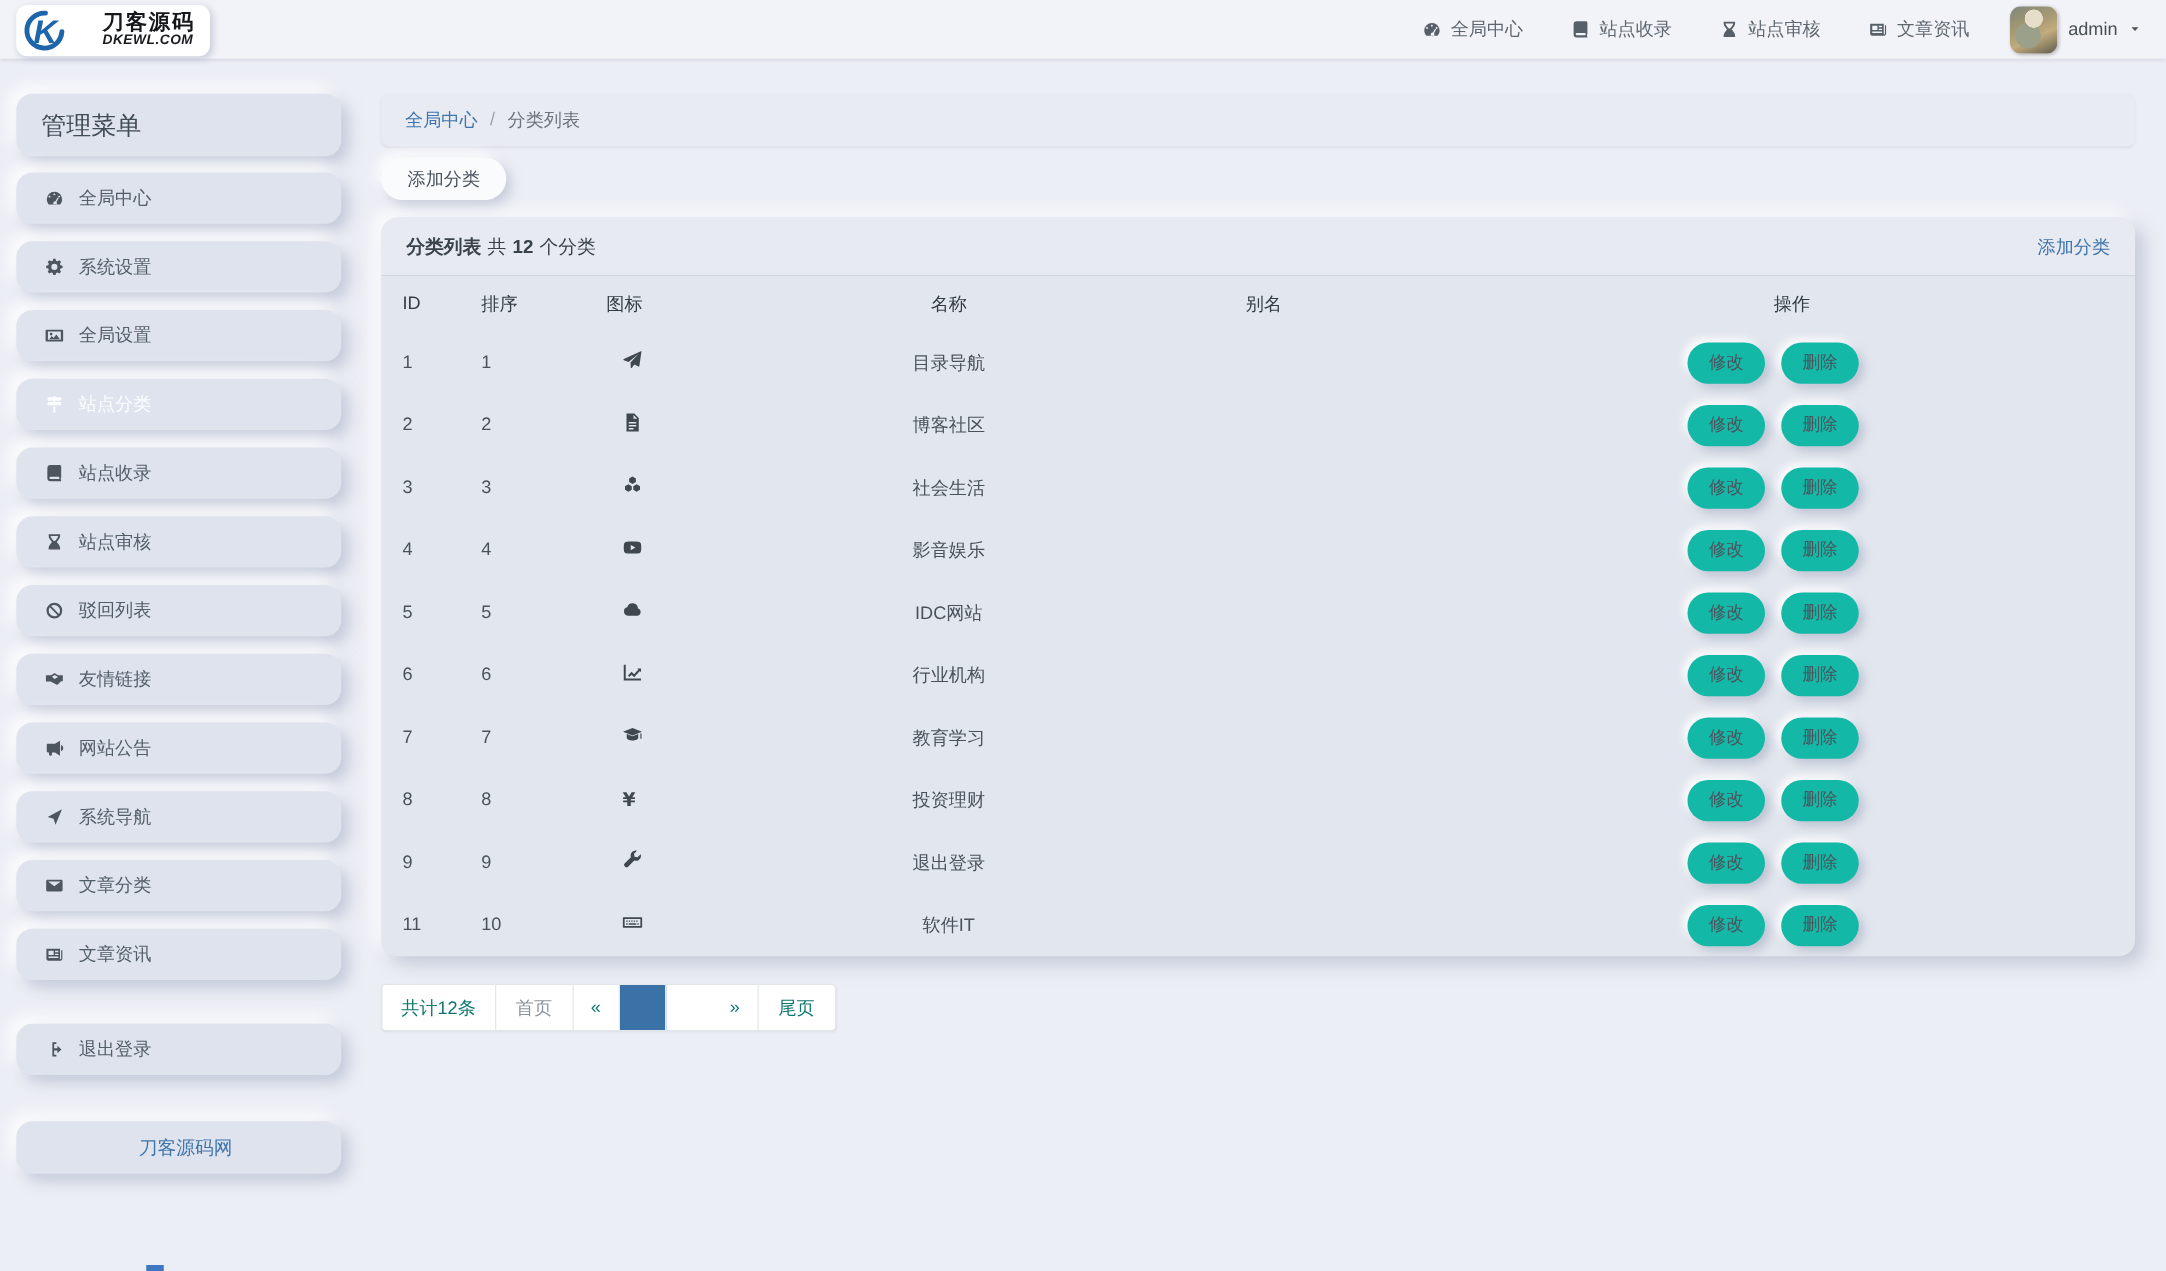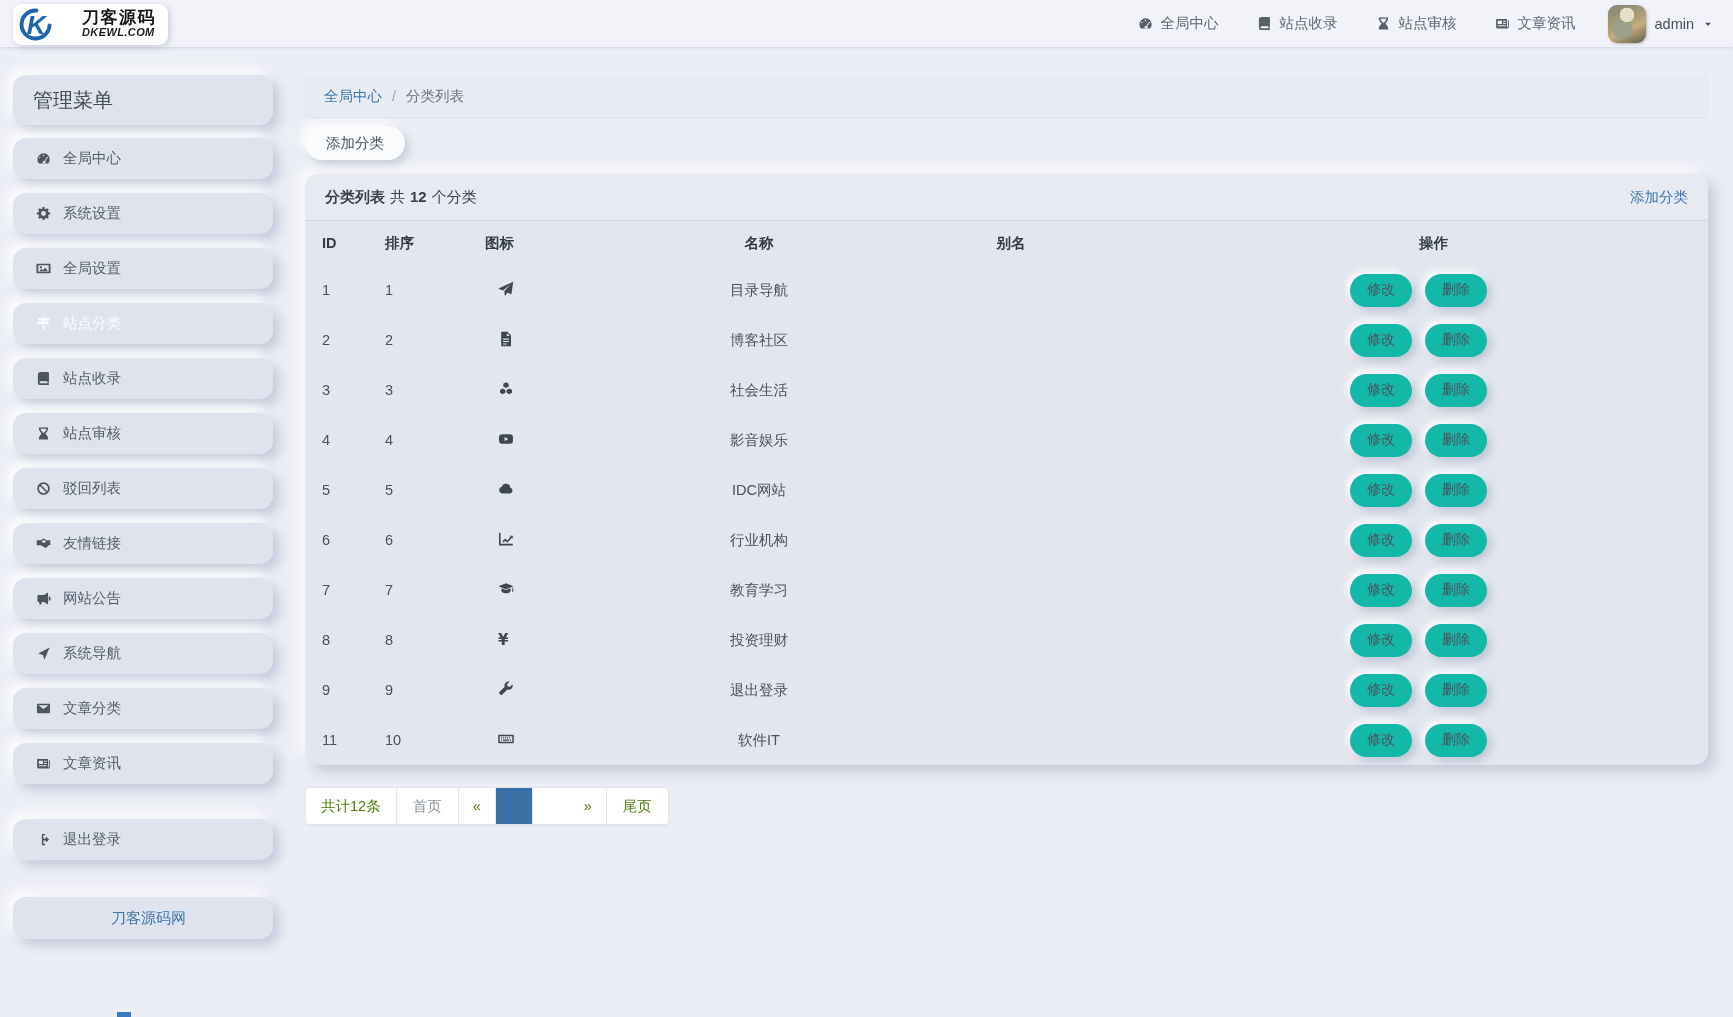--- a/index.html
+++ b/index.html
@@ -72,21 +72,21 @@
   .panel{ margin-top:14px; background:#e2e6ee; border-radius:13px;
     box-shadow:7px 7px 14px rgba(160,170,192,.5), -6px -6px 12px rgba(255,255,255,.85); }
   .panel-header{ height:47px; display:flex; align-items:center; justify-content:space-between;
     padding:0 20px; background:#e7eaf1; border-bottom:1px solid #d2d7e2;
     border-radius:13px 13px 0 0; }
   .panel-title{ font-size:15px; color:#39424b; display:flex; align-items:baseline; gap:5px; }
   .panel-title .bold{ font-weight:bold; }
   .panel-add{ font-size:14.5px; color:#3d74ad; cursor:pointer; }
 
   table.cat-table{ width:100%; border-collapse:collapse; table-layout:fixed; }
-  .cat-table th{ height:44px; font-size:14.5px; font-weight:bold; color:#333b44;
+  .cat-table th{ height:44px; font-size:14.5px; font-weight:normal; color:#333b44;
     text-align:left; vertical-align:middle; }
   .cat-table td{ height:50px; font-size:14.5px; color:#49525c; vertical-align:middle; }
   .col-id   { width:80px; }
   .col-order{ width:100px; }
   .col-icon { width:170px; }
   .col-name { width:208px; }
   .col-alias{ width:296px; }
   .cat-table th:first-child, .cat-table td:first-child{ padding-left:17px; }
   .cat-table th.c-name, .cat-table td.c-name,
   .cat-table th.c-alias, .cat-table td.c-alias,
@@ -98,21 +98,21 @@
   .act-btn{ width:62px; height:33px; display:inline-flex; align-items:center; justify-content:center;
     background:#14b8a6; border:none; border-radius:17px; font-size:14px; color:#4a545e;
     cursor:pointer; font-family:inherit;
     box-shadow:4px 4px 8px rgba(158,168,190,.55), -3px -3px 7px #ffffff; }
 
   
   .pagination{ margin-top:22px; display:inline-flex; background:#ffffff; border-radius:4px;
     overflow:hidden; border:1px solid #e2e5ea; box-shadow:0 1px 2px rgba(0,0,0,.05);
     font-size:14.5px; margin-bottom:40px; }
   .page-cell{ min-width:37px; height:36px; display:flex; align-items:center; justify-content:center;
-    padding:0 7px; border-right:1px solid #e4e7ec; color:#4d7c0f; cursor:pointer; }
+    padding:0 7px; border-right:1px solid #e4e7ec; color:#0f766e; cursor:pointer; }
   .page-cell:last-child{ border-right:none; }
   .page-cell.total{ padding:0 15px; cursor:default; }
   .page-cell.first{ color:#8b949c; }
   .page-cell.jump{ padding:0 14px; }
   .page-cell.label{ padding:12px 16px; }
   .page-cell.active{ background:#3a71a7; color:#ffffff; }
 
   .bottom-frag{ position:absolute; left:117px; bottom:0; width:14px; height:5px;
     background:#3c79c2; }
 </style>

